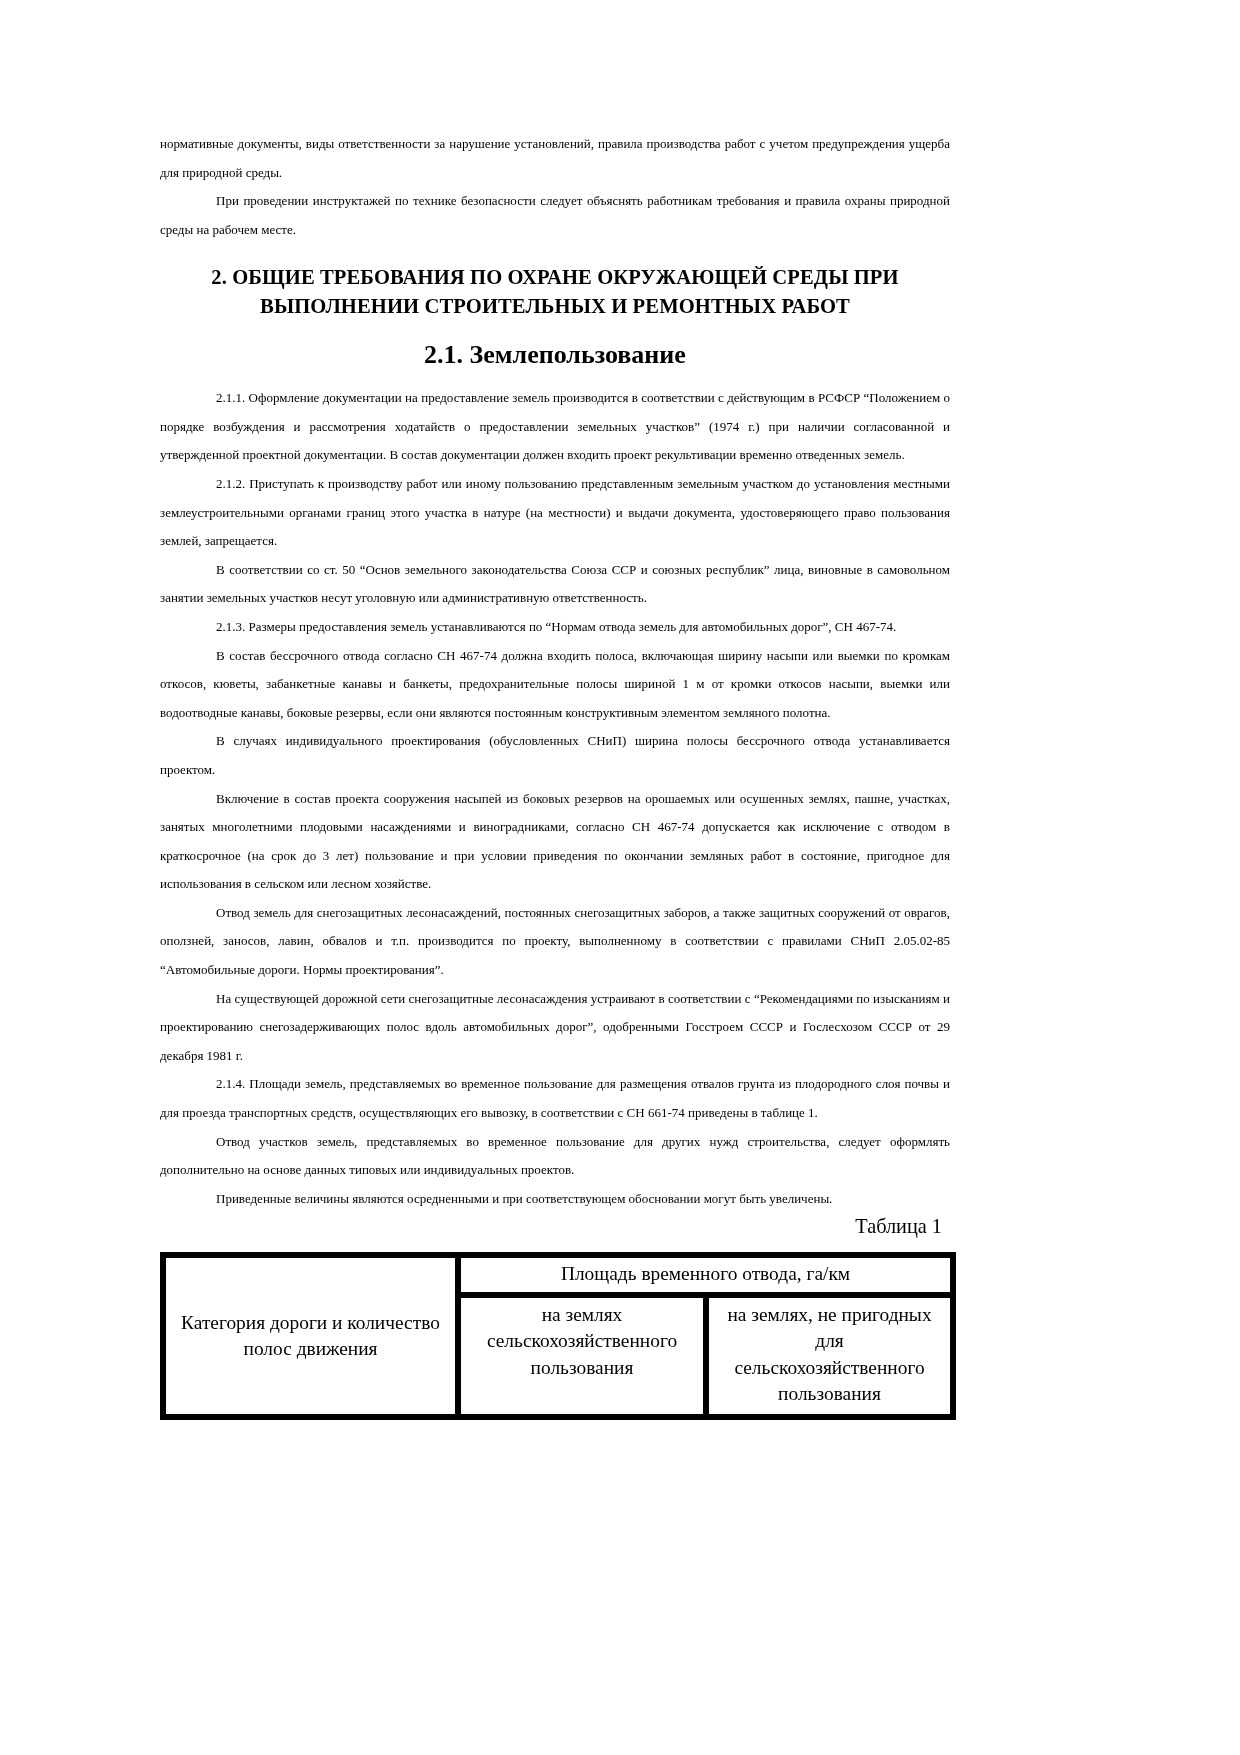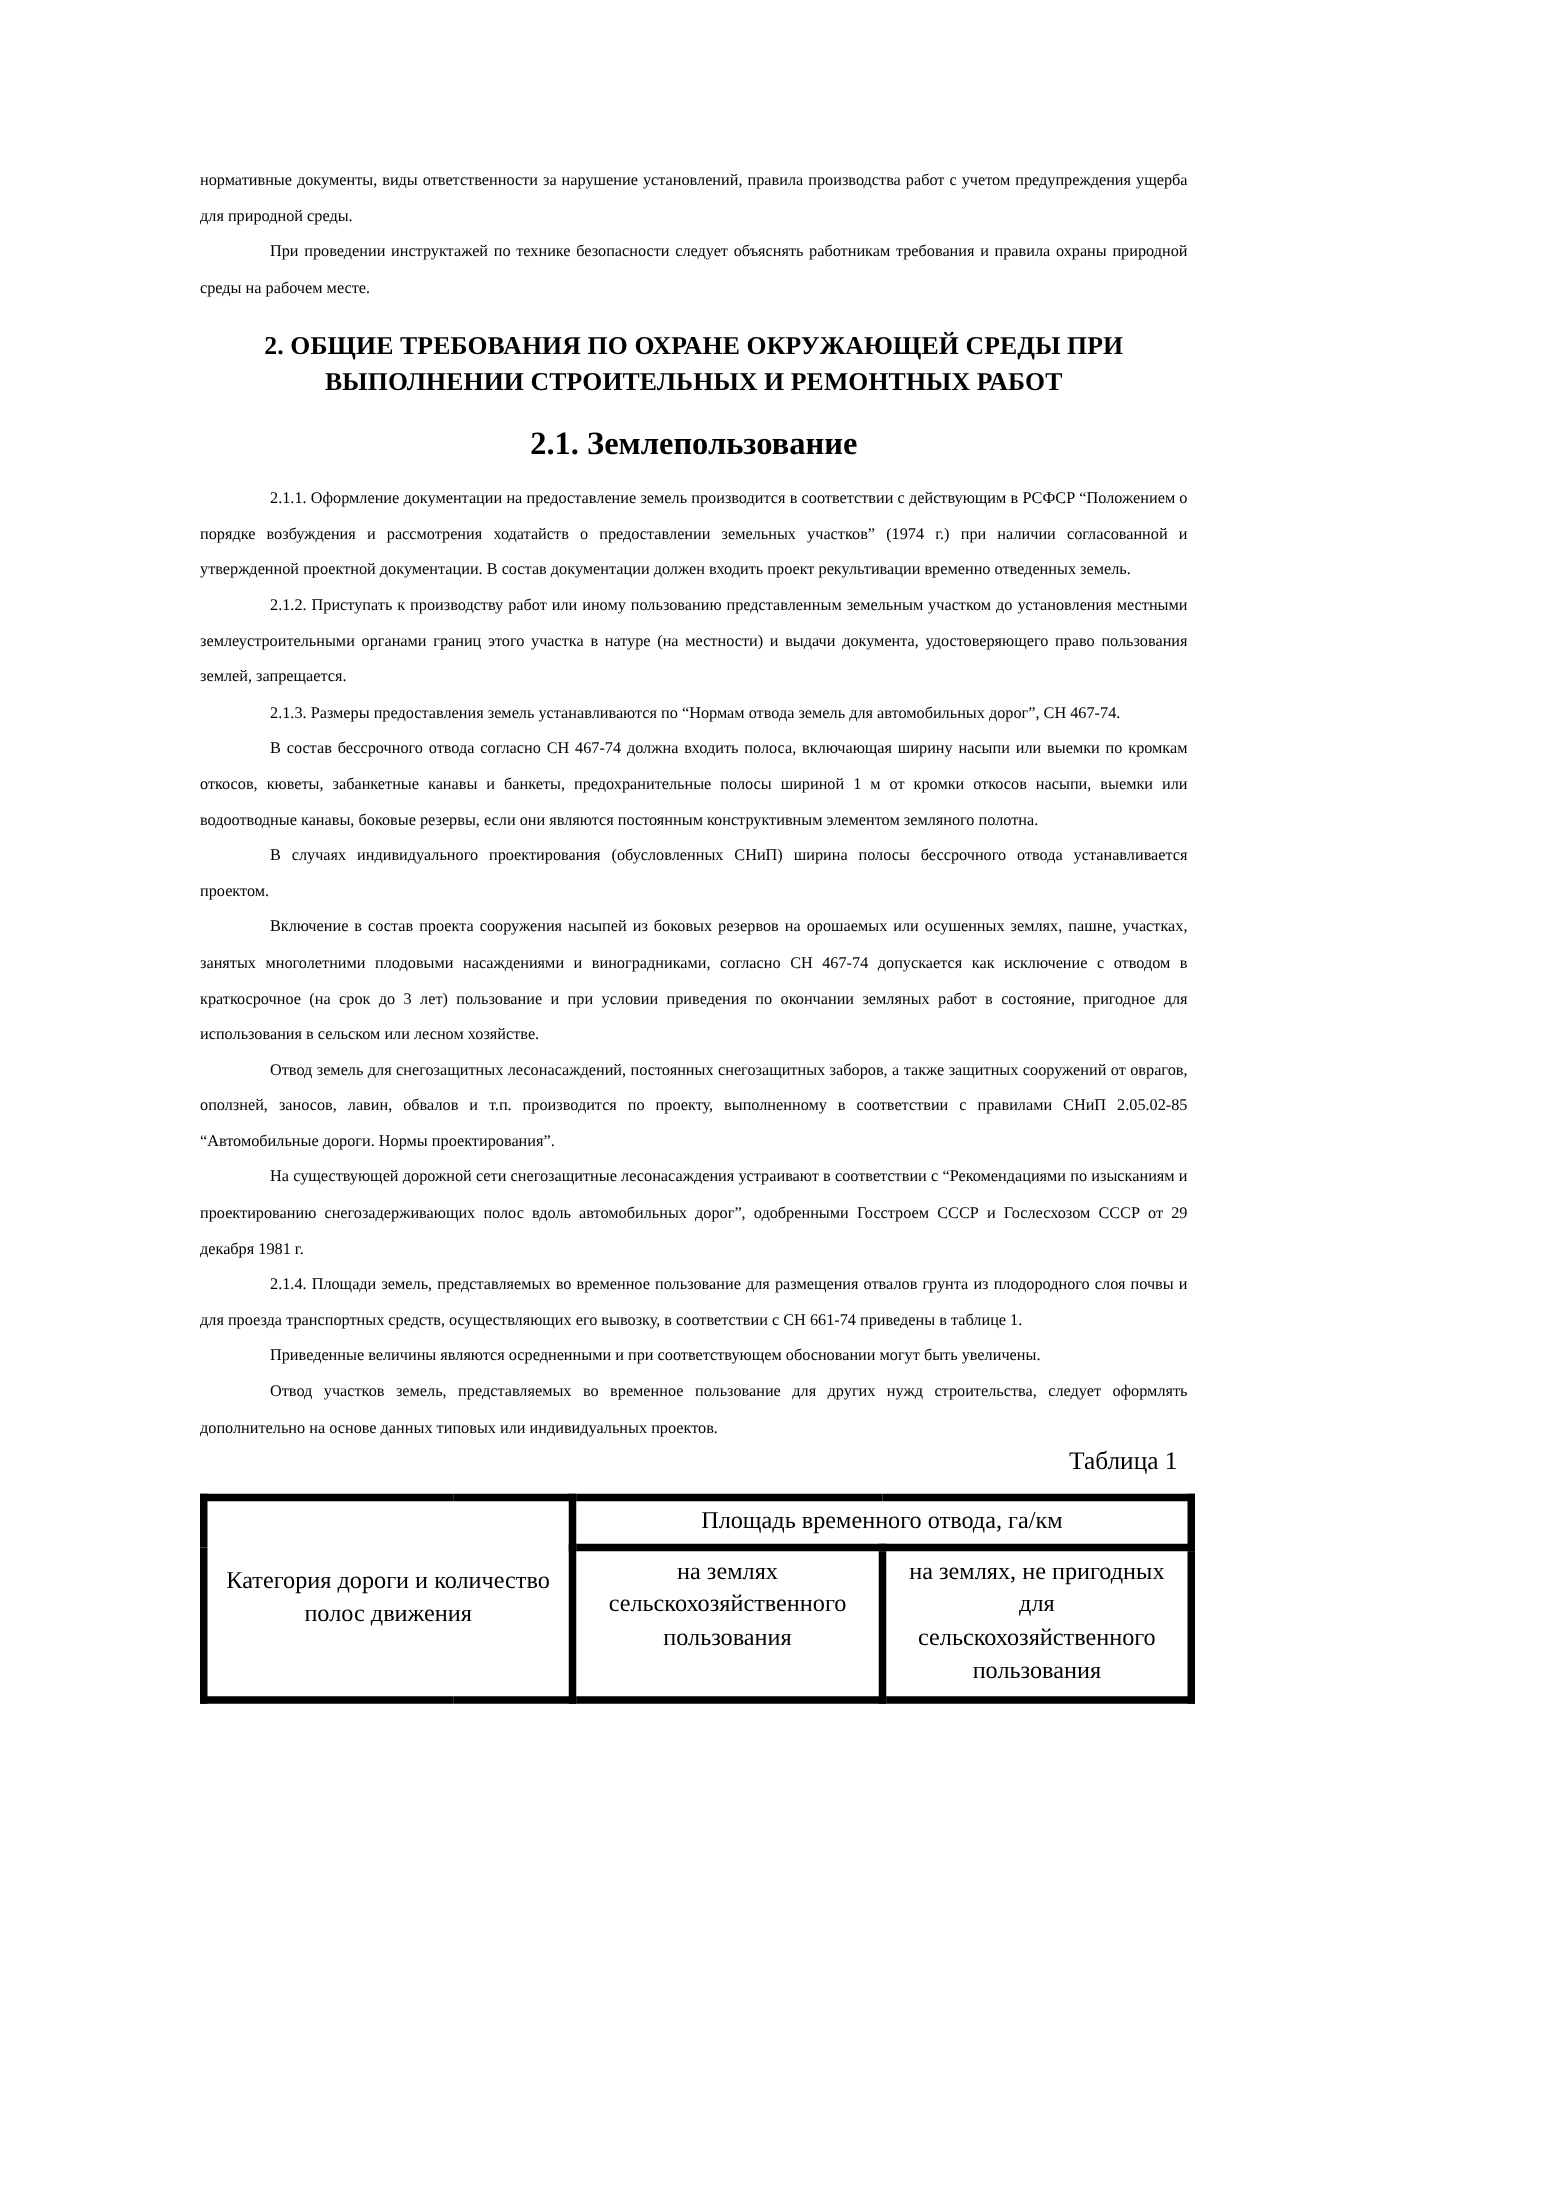--- a/index.html
+++ b/index.html
@@ -107,29 +107,30 @@
 
     <p class="para">нормативные документы, виды ответственности за нарушение установлений, правила производства работ с учетом предупреждения ущерба для природной среды.</p>
     <p class="para indent">При проведении инструктажей по технике безопасности следует объяснять работникам требования и правила охраны природной среды на рабочем месте.</p>
 
     <h1 class="doc-heading">2. ОБЩИЕ ТРЕБОВАНИЯ ПО ОХРАНЕ ОКРУЖАЮЩЕЙ СРЕДЫ ПРИ ВЫПОЛНЕНИИ СТРОИТЕЛЬНЫХ И РЕМОНТНЫХ РАБОТ</h1>
 
     <h2 class="sub-heading">2.1. Землепользование</h2>
 
     <p class="para indent">2.1.1. Оформление документации на предоставление земель производится в соответствии с действующим в РСФСР “Положением о порядке возбуждения и рассмотрения ходатайств о предоставлении земельных участков” (1974 г.) при наличии согласованной и утвержденной проектной документации. В состав документации должен входить проект рекультивации временно отведенных земель.</p>
     <p class="para indent">2.1.2. Приступать к производству работ или иному пользованию представленным земельным участком до установления местными землеустроительными органами границ этого участка в натуре (на местности) и выдачи документа, удостоверяющего право пользования землей, запрещается.</p>
+    <p class="para indent">В соответствии со ст. 50 “Основ земельного законодательства Союза ССР и союзных республик” лица, виновные в самовольном занятии земельных участков несут уголовную или административную ответственность.</p>
     <p class="para indent">2.1.3. Размеры предоставления земель устанавливаются по “Нормам отвода земель для автомобильных дорог”, СН 467-74.</p>
     <p class="para indent">В состав бессрочного отвода согласно СН 467-74 должна входить полоса, включающая ширину насыпи или выемки по кромкам откосов, кюветы, забанкетные канавы и банкеты, предохранительные полосы шириной 1 м от кромки откосов насыпи, выемки или водоотводные канавы, боковые резервы, если они являются постоянным конструктивным элементом земляного полотна.</p>
     <p class="para indent">В случаях индивидуального проектирования (обусловленных СНиП) ширина полосы бессрочного отвода устанавливается проектом.</p>
     <p class="para indent">Включение в состав проекта сооружения насыпей из боковых резервов на орошаемых или осушенных землях, пашне, участках, занятых многолетними плодовыми насаждениями и виноградниками, согласно СН 467-74 допускается как исключение с отводом в краткосрочное (на срок до 3 лет) пользование и при условии приведения по окончании земляных работ в состояние, пригодное для использования в сельском или лесном хозяйстве.</p>
     <p class="para indent">Отвод земель для снегозащитных лесонасаждений, постоянных снегозащитных заборов, а также защитных сооружений от оврагов, оползней, заносов, лавин, обвалов и т.п. производится по проекту, выполненному в соответствии с правилами СНиП 2.05.02-85 “Автомобильные дороги. Нормы проектирования”.</p>
     <p class="para indent">На существующей дорожной сети снегозащитные лесонасаждения устраивают в соответствии с “Рекомендациями по изысканиям и проектированию снегозадерживающих полос вдоль автомобильных дорог”, одобренными Госстроем СССР и Гослесхозом СССР от 29 декабря 1981 г.</p>
     <p class="para indent">2.1.4. Площади земель, представляемых во временное пользование для размещения отвалов грунта из плодородного слоя почвы и для проезда транспортных средств, осуществляющих его вывозку, в соответствии с СН 661-74 приведены в таблице 1.</p>
+    <p class="para indent">Отвод участков земель, представляемых во временное пользование для других нужд строительства, следует оформлять дополнительно на основе данных типовых или индивидуальных проектов.</p>
     <p class="para indent">Приведенные величины являются осредненными и при соответствующем обосновании могут быть увеличены.</p>
-    <p class="para indent">Отвод участков земель, представляемых во временное пользование для других нужд строительства, следует оформлять дополнительно на основе данных типовых или индивидуальных проектов.</p>
 
     <div class="table-caption">Таблица 1</div>
 
     <table class="data-table">
       <colgroup>
         <col class="col-cat">
           <col class="col-lanes">
         <col class="col-agri">
           <col class="col-nonagri">
       </colgroup>

